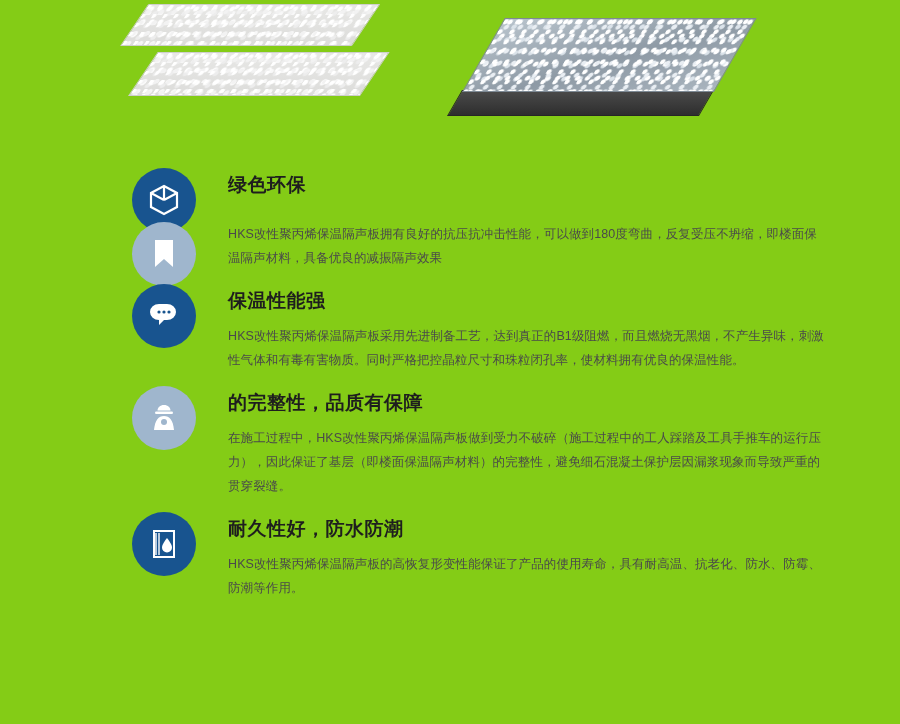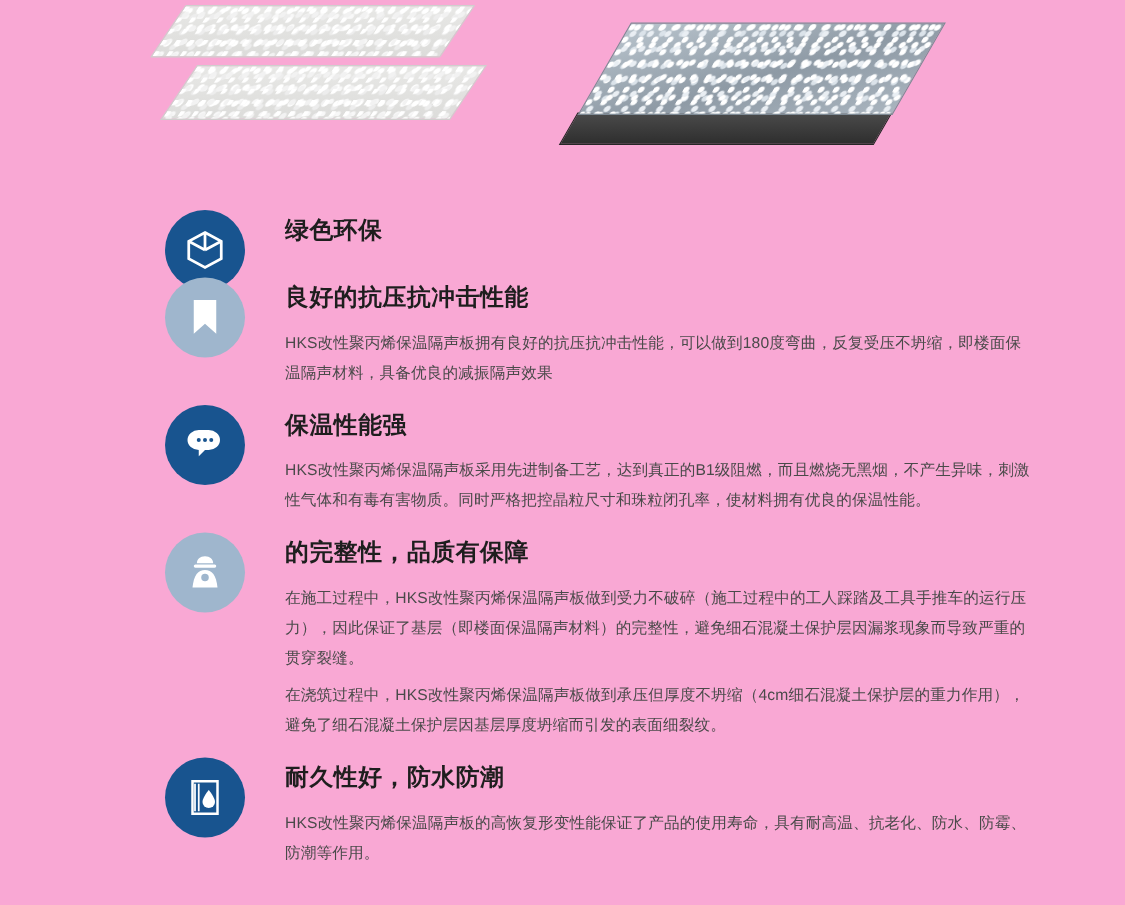--- a/index.html
+++ b/index.html
@@ -9,21 +9,21 @@
     width: 900px;
     height: 724px;
     background: #ffffff;
     font-family: "Liberation Sans", sans-serif;
   }
   .page {
     position: relative;
     width: 900px;
     height: 724px;
     overflow: hidden;
-    background: #f9a8d4;
+    background: #84cc16;
   }
 
   
   .hero {
     position: relative;
     width: 900px;
     height: 160px;
   }
 
   
@@ -169,21 +169,20 @@
       </div>
     </div>
 
     <div class="feature">
       <div class="icon-badge" style="background:#9fb6cd;">
         <svg width="30" height="34" viewBox="0 0 30 34" aria-hidden="true">
           <path d="M6 3 L24 3 L24 30 L15 22 L6 30 Z" fill="#ffffff"></path>
         </svg>
       </div>
       <div class="feature-text">
-        <div class="feature-title">良好的抗压抗冲击性能</div>
         <p class="feature-body">HKS改性聚丙烯保温隔声板拥有良好的抗压抗冲击性能，可以做到180度弯曲，反复受压不坍缩，即楼面保温隔声材料，具备优良的减振隔声效果</p>
       </div>
     </div>
 
     <div class="feature">
       <div class="icon-badge" style="background:#18548f;">
         <svg width="34" height="30" viewBox="0 0 34 30" aria-hidden="true">
           <path d="M12 3 A9 8 0 1 0 12 19 L12 24 L17 19 L20 19 A9 8 0 0 0 20 3 Z" fill="#ffffff"></path>
           <circle cx="12" cy="11" r="1.6" fill="#18548f"></circle>
           <circle cx="17" cy="11" r="1.6" fill="#18548f"></circle>
@@ -201,21 +200,20 @@
         <svg width="32" height="34" viewBox="0 0 32 34" aria-hidden="true">
           <path d="M16 4 C12 4 9.5 6.5 9.5 9.5 L22.5 9.5 C22.5 6.5 20 4 16 4 Z" fill="#ffffff"></path>
           <rect x="7" y="10.5" width="18" height="2.6" rx="1.3" fill="#ffffff"></rect>
           <path d="M16 15 C10.5 15 7 19 6 29 L26 29 C25 19 21.5 15 16 15 Z" fill="#ffffff"></path>
           <circle cx="16" cy="21" r="3" fill="#9fb6cd"></circle>
         </svg>
       </div>
       <div class="feature-text">
         <div class="feature-title">的完整性，品质有保障</div>
         <p class="feature-body">在施工过程中，HKS改性聚丙烯保温隔声板做到受力不破碎（施工过程中的工人踩踏及工具手推车的运行压力），因此保证了基层（即楼面保温隔声材料）的完整性，避免细石混凝土保护层因漏浆现象而导致严重的贯穿裂缝。</p>
-        <p class="feature-body">在浇筑过程中，HKS改性聚丙烯保温隔声板做到承压但厚度不坍缩（4cm细石混凝土保护层的重力作用），避免了细石混凝土保护层因基层厚度坍缩而引发的表面细裂纹。</p>
       </div>
     </div>
 
     <div class="feature">
       <div class="icon-badge" style="background:#18548f;">
         <svg width="30" height="32" viewBox="0 0 30 32" aria-hidden="true">
           <rect x="5" y="3" width="20" height="26" fill="none" stroke="#ffffff" stroke-width="2"></rect>
           <path d="M7 5 L7 27 M10 5 L10 27" stroke="#ffffff" stroke-width="1.4"></path>
           <path d="M18 10 C18 10 13 16 13 19.5 A5 5 0 0 0 23 19.5 C23 16 18 10 18 10 Z" fill="#ffffff"></path>
         </svg>

